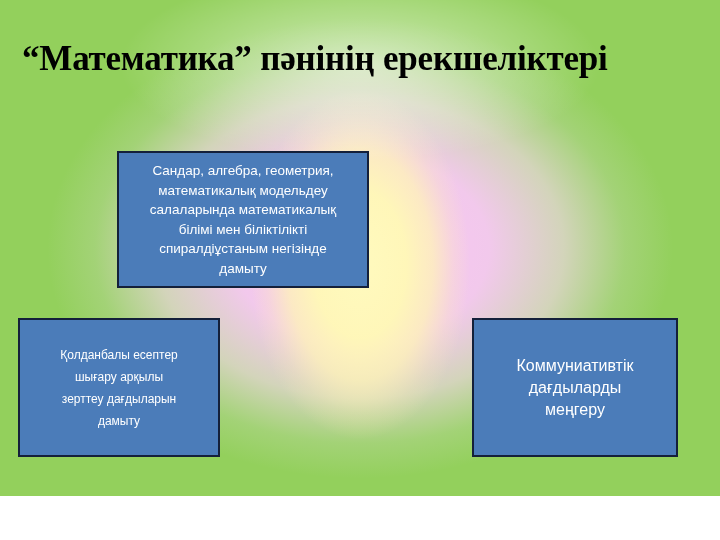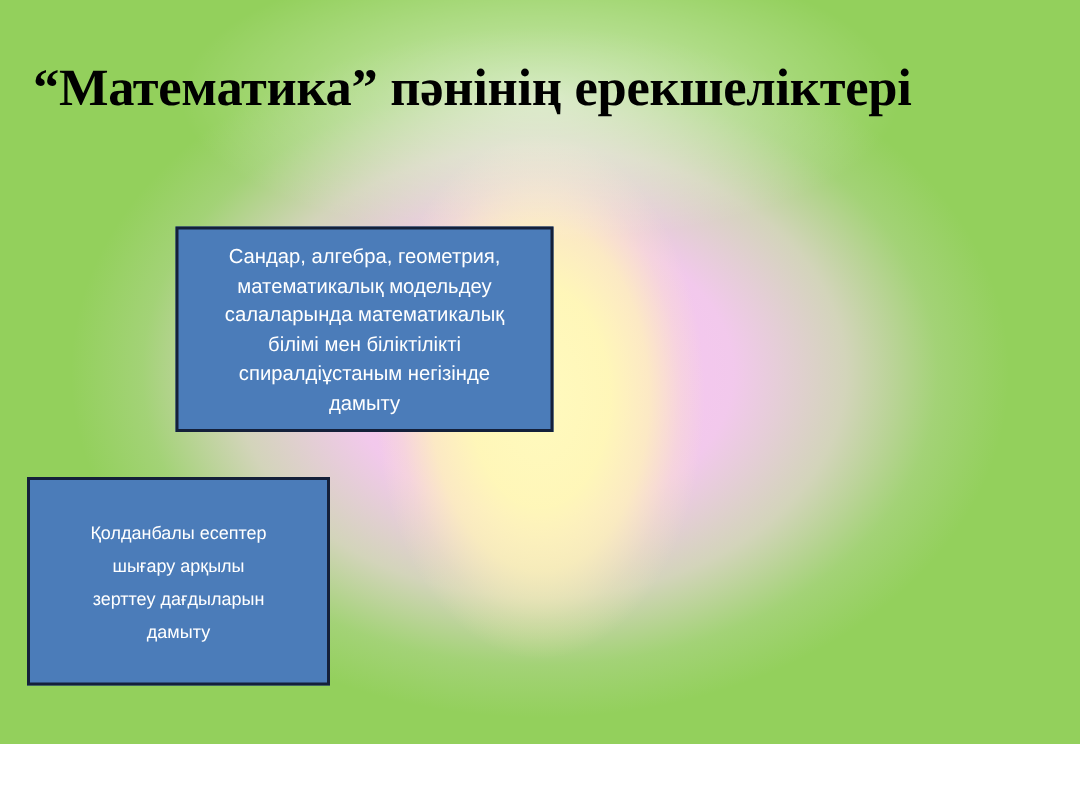--- a/index.html
+++ b/index.html
@@ -156,14 +156,19 @@
 
 
   <div class="box" id="box-3">
     <span class="txt">Қолданбалы есептер
 шығару арқылы
 зерттеу дағдыларын
 дамыту</span>
   </div>
 
 
+  <div class="box" id="box-5">
+    <span class="txt">Коммуниативтік
+дағдыларды
+меңгеру</span>
+  </div>
 
 </div>
 
 </body></html>

